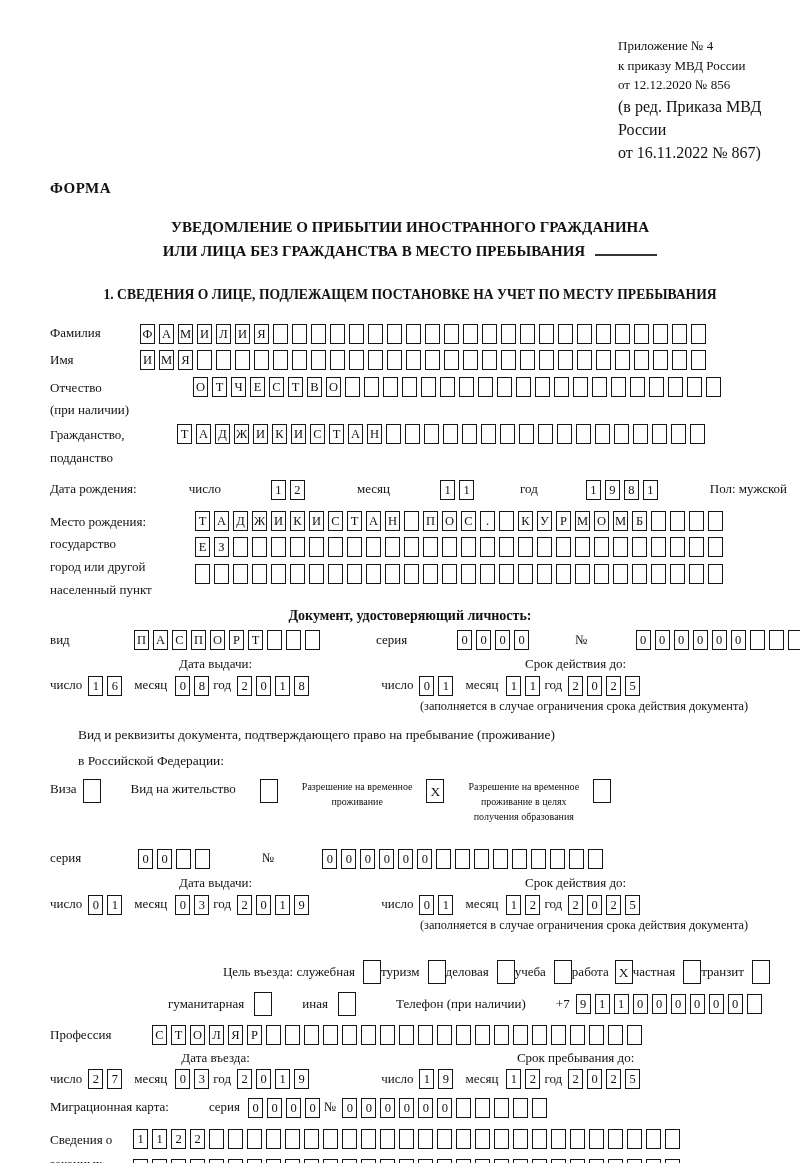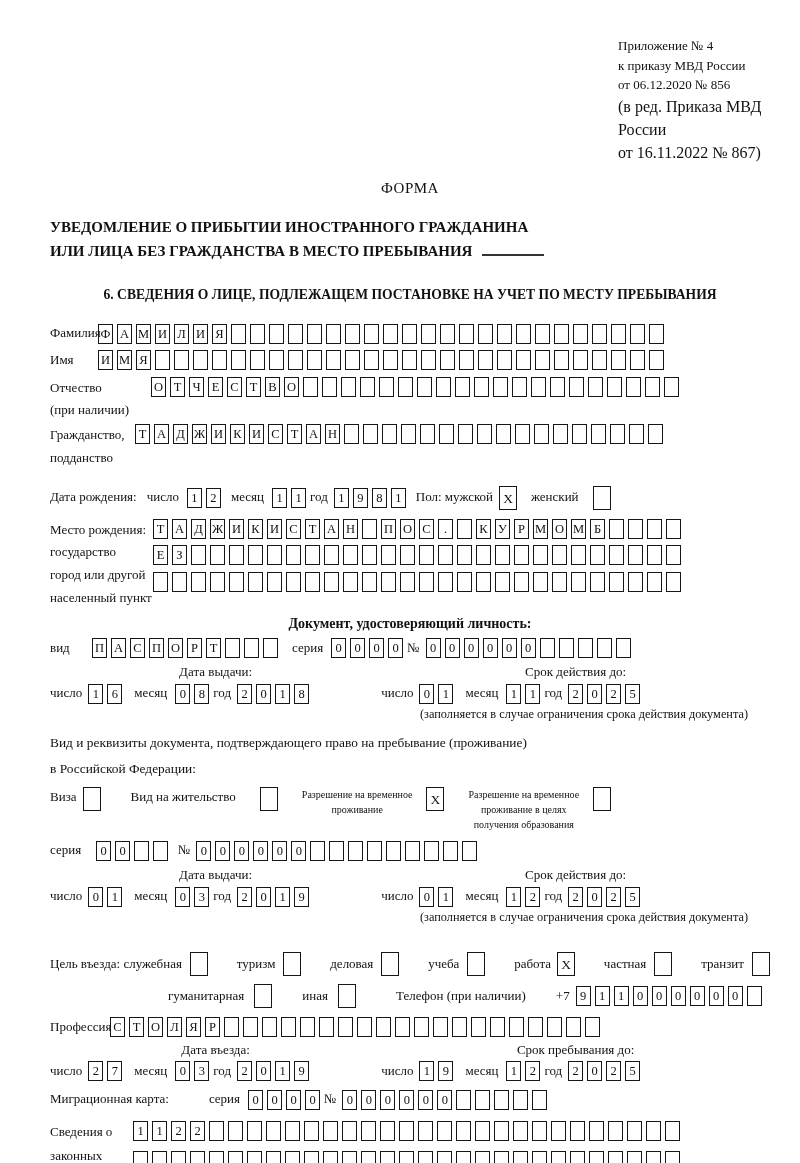--- a/index.html
+++ b/index.html
@@ -4,26 +4,26 @@
 <style>
   * { margin:0; padding:0; box-sizing:border-box; }
   html,body { background:#e8e8e8; }
   .page {
     width:800px; min-height:1163px; margin:0 auto; background:#ffffff;
     font-family:"Liberation Serif","DejaVu Serif",serif; color:#111;
     padding:36px 30px 24px 50px; position:relative;
   }
   .hdr-block { margin-left:auto; width:152px; font-size:13px; line-height:1.5; }
   .hdr-block .small { font-size:16px; line-height:1.45; }
-  .form-label { text-align:center; font-weight:normal; font-size:15px; margin-top:16px; letter-spacing:.5px; }
-  .title { font-weight:bold; font-size:15px; line-height:1.6; margin-top:18px; }
+  .form-label { text-align:left; font-weight:bold; font-size:15px; margin-top:16px; letter-spacing:.5px; }
+  .title { text-align:center; font-weight:bold; font-size:15px; line-height:1.6; margin-top:18px; }
   .blank-line { display:inline-block; width:62px; height:13px; border-bottom:2px solid #333; margin-left:10px; }
   .sec-head { text-align:center; font-weight:bold; font-size:13.6px; margin-top:24px; margin-bottom:20px; }
 
-  .frow { display:flex; align-items:center; margin-bottom:6px; white-space:nowrap; }
+  .frow { display:flex; align-items:center; margin-bottom:6px; white-space:nowrap;gap:42px; }
   .frow.top { align-items:flex-start; }
   .lbl { font-size:13px; flex:none; line-height:1.6; }
   .lblock { font-size:13px; flex:none; line-height:1.75; }
   .w48{width:48px;} .w101{width:101px;}
 
   .cells { white-space:nowrap; flex:none; }
   .cell {
     display:inline-block; width:15px; height:20px; line-height:19px;
     border:1.5px solid #161616; margin-right:4px; text-align:center;
     font-size:12.5px; vertical-align:middle;
@@ -38,73 +38,73 @@
   .gap40{margin-left:40px;}
 
   .center-bold { text-align:center; font-weight:bold; font-size:14px; margin:6px 0 6px; }
   .dhead-row { display:flex; font-size:13px; margin-top:4px; }
   .dhead-left { width:46%; text-align:center; }
   .dhead-right { width:54%; text-align:center; }
   .dates-row { display:flex; align-items:center; white-space:nowrap; margin-top:3px; }
   .dgroup { display:flex; align-items:center; }
   .dgroup.left { width:46%; flex:none; }
   .note { font-size:12.3px; text-align:right; padding-right:22px; margin:3px 0 8px; }
-  .intro { font-size:13.4px; line-height:1.9; }
-  .visa-row { display:flex; align-items:flex-start; margin:6px 0 8px; white-space:nowrap; }
+  .intro { font-size:13.4px; line-height:1.9;margin-left:28px; }
+  .visa-row { display:flex; align-items:flex-start; margin:6px 0 24px; white-space:nowrap; }
   .optblock { font-size:10px; line-height:1.5; text-align:center; }
-  .purpose-row { display:flex; align-items:center; justify-content:space-between; margin-bottom:8px; white-space:nowrap; font-size:13px;margin-top:27px; }
+  .purpose-row { display:flex; align-items:center; justify-content:flex-end; margin-bottom:8px; white-space:nowrap; font-size:13px;margin-top:27px; }
   .pgroup { display:flex; align-items:center; }
   .hum-row { display:flex; align-items:center; margin:0 0 8px 118px; white-space:nowrap; font-size:13px; }
   .mig-row { display:flex; align-items:center; margin-bottom:10px; white-space:nowrap; }
   .reps { display:flex; align-items:flex-start; margin-top:4px; }
   .reps-cells .cells { display:block; margin-bottom:10px; }
 </style>
 </head>
 <body>
 
 <div class="page">
 
   <div class="hdr-block">
     <div>Приложение № 4</div>
     <div>к приказу МВД России</div>
-    <div>от 06.12.2020 № 856</div>
+    <div>от 12.12.2020 № 856</div>
     <div class="small">(в ред. Приказа МВД России</div>
     <div class="small">от 16.11.2022 № 867)</div>
   </div>
 
   <div class="form-label">ФОРМА</div>
 
   <div class="title">
     <div>УВЕДОМЛЕНИЕ О ПРИБЫТИИ ИНОСТРАННОГО ГРАЖДАНИНА</div>
     <div>
       <span>ИЛИ ЛИЦА БЕЗ ГРАЖДАНСТВА В МЕСТО ПРЕБЫВАНИЯ</span><span class="blank-line"></span>
     </div>
   </div>
 
-  <div class="sec-head">6. СВЕДЕНИЯ О ЛИЦЕ, ПОДЛЕЖАЩЕМ ПОСТАНОВКЕ НА УЧЕТ ПО МЕСТУ ПРЕБЫВАНИЯ</div>
+  <div class="sec-head">1. СВЕДЕНИЯ О ЛИЦЕ, ПОДЛЕЖАЩЕМ ПОСТАНОВКЕ НА УЧЕТ ПО МЕСТУ ПРЕБЫВАНИЯ</div>
 
   <div class="frow">
     <span class="lbl w48">Фамилия</span>
     <span class="cells"><span class="cell">Ф</span><span class="cell">А</span><span class="cell">М</span><span class="cell">И</span><span class="cell">Л</span><span class="cell">И</span><span class="cell">Я</span><span class="cell"></span><span class="cell"></span><span class="cell"></span><span class="cell"></span><span class="cell"></span><span class="cell"></span><span class="cell"></span><span class="cell"></span><span class="cell"></span><span class="cell"></span><span class="cell"></span><span class="cell"></span><span class="cell"></span><span class="cell"></span><span class="cell"></span><span class="cell"></span><span class="cell"></span><span class="cell"></span><span class="cell"></span><span class="cell"></span><span class="cell"></span><span class="cell"></span><span class="cell"></span></span>
   </div>
 
   <div class="frow">
     <span class="lbl w48">Имя</span>
     <span class="cells"><span class="cell">И</span><span class="cell">М</span><span class="cell">Я</span><span class="cell"></span><span class="cell"></span><span class="cell"></span><span class="cell"></span><span class="cell"></span><span class="cell"></span><span class="cell"></span><span class="cell"></span><span class="cell"></span><span class="cell"></span><span class="cell"></span><span class="cell"></span><span class="cell"></span><span class="cell"></span><span class="cell"></span><span class="cell"></span><span class="cell"></span><span class="cell"></span><span class="cell"></span><span class="cell"></span><span class="cell"></span><span class="cell"></span><span class="cell"></span><span class="cell"></span><span class="cell"></span><span class="cell"></span><span class="cell"></span></span>
   </div>
 
   <div class="frow top" style="margin-bottom:2px;">
     <span class="lblock w101">
       <span>Отчество</span><br>
       <span>(при наличии)</span>
     </span>
     <span class="cells"><span class="cell">О</span><span class="cell">Т</span><span class="cell">Ч</span><span class="cell">Е</span><span class="cell">С</span><span class="cell">Т</span><span class="cell">В</span><span class="cell">О</span><span class="cell"></span><span class="cell"></span><span class="cell"></span><span class="cell"></span><span class="cell"></span><span class="cell"></span><span class="cell"></span><span class="cell"></span><span class="cell"></span><span class="cell"></span><span class="cell"></span><span class="cell"></span><span class="cell"></span><span class="cell"></span><span class="cell"></span><span class="cell"></span><span class="cell"></span><span class="cell"></span><span class="cell"></span><span class="cell"></span></span>
   </div>
 
-  <div class="frow top" style="margin-bottom:16px;">
+  <div class="frow top" style="margin-bottom:8px;">
     <span class="lblock" style="width:85px;">
       <span>Гражданство,</span><br>
       <span>подданство</span>
     </span>
     <span class="cells"><span class="cell">Т</span><span class="cell">А</span><span class="cell">Д</span><span class="cell">Ж</span><span class="cell">И</span><span class="cell">К</span><span class="cell">И</span><span class="cell">С</span><span class="cell">Т</span><span class="cell">А</span><span class="cell">Н</span><span class="cell"></span><span class="cell"></span><span class="cell"></span><span class="cell"></span><span class="cell"></span><span class="cell"></span><span class="cell"></span><span class="cell"></span><span class="cell"></span><span class="cell"></span><span class="cell"></span><span class="cell"></span><span class="cell"></span><span class="cell"></span><span class="cell"></span><span class="cell"></span><span class="cell"></span></span>
   </div>
 
   <div class="frow" style="margin-bottom:9px;">
     <span class="lbl">Дата рождения:</span>
     <span class="lbl gap10">число</span>

